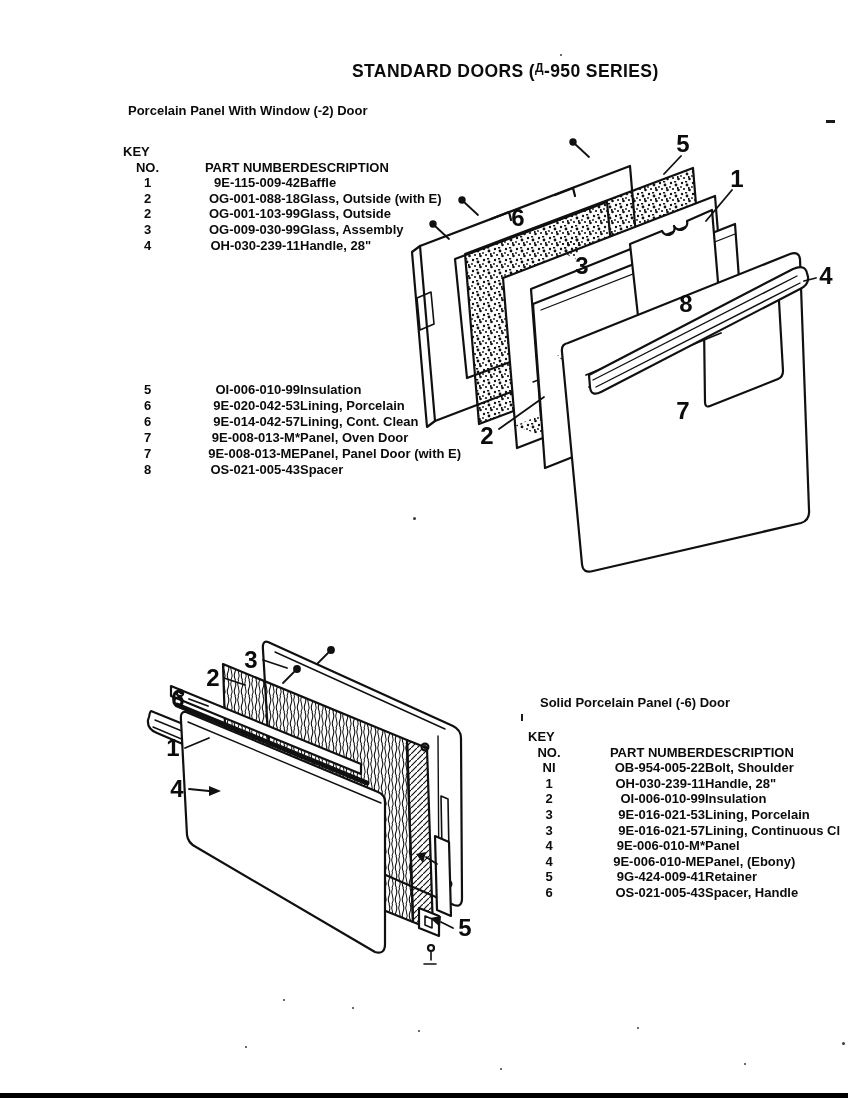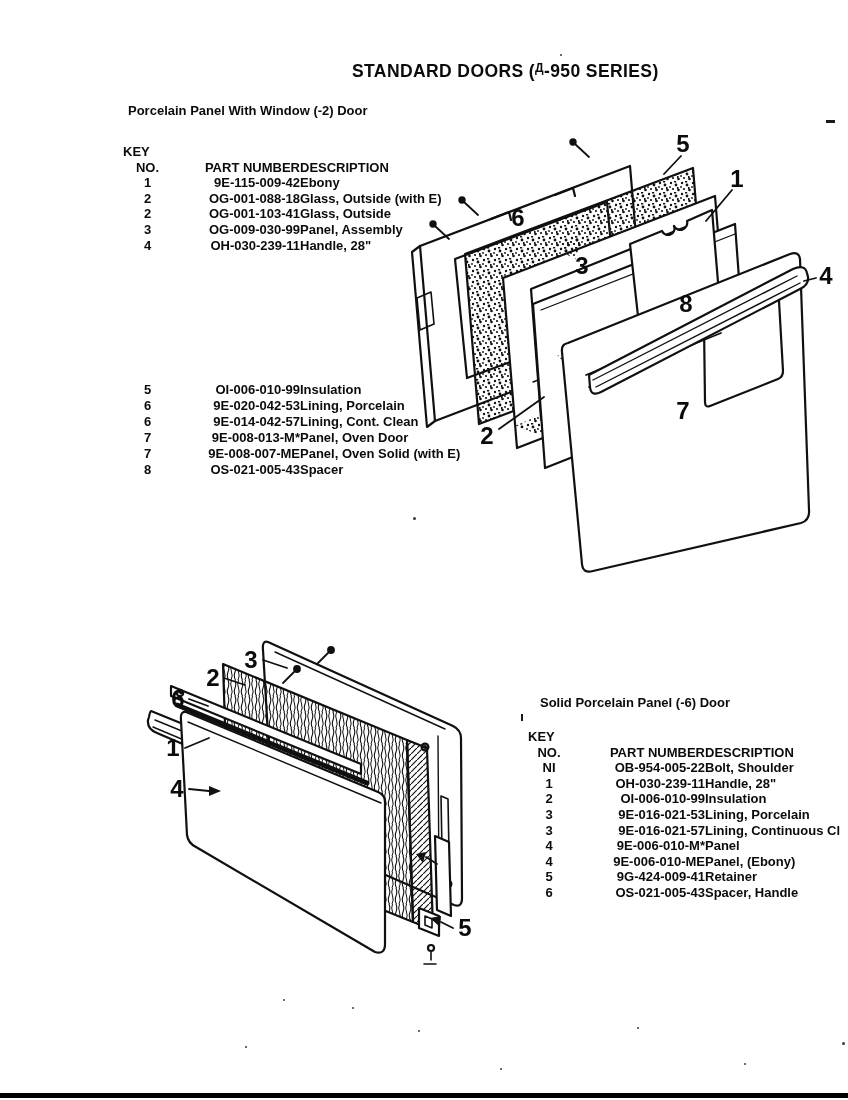--- a/index.html
+++ b/index.html
@@ -38,39 +38,39 @@
   <div class="thead">
     <span class="c-no hdr">NO.</span>
     <span class="c-part">PART NUMBER</span>
     <span class="c-desc">DESCRIPTION</span>
   </div>
   <div>
 
       <div class="trow">
         <span class="c-no">1</span>
         <span class="c-part">9E-115-009-42</span>
-        <span class="c-desc">Ebony</span>
+        <span class="c-desc">Baffle</span>
       </div>
 
       <div class="trow">
         <span class="c-no">2</span>
         <span class="c-part">OG-001-088-18</span>
         <span class="c-desc">Glass, Outside (with E)</span>
       </div>
 
       <div class="trow">
         <span class="c-no">2</span>
-        <span class="c-part">OG-001-103-41</span>
+        <span class="c-part">OG-001-103-99</span>
         <span class="c-desc">Glass, Outside</span>
       </div>
 
       <div class="trow">
         <span class="c-no">3</span>
         <span class="c-part">OG-009-030-99</span>
-        <span class="c-desc">Panel, Assembly</span>
+        <span class="c-desc">Glass, Assembly</span>
       </div>
 
       <div class="trow">
         <span class="c-no">4</span>
         <span class="c-part">OH-030-239-11</span>
         <span class="c-desc">Handle, 28"</span>
       </div>
     </div>
 </div>
 
@@ -96,22 +96,22 @@
       </div>
 
       <div class="trow">
         <span class="c-no">7</span>
         <span class="c-part">9E-008-013-M*</span>
         <span class="c-desc">Panel, Oven Door</span>
       </div>
 
       <div class="trow">
         <span class="c-no">7</span>
-        <span class="c-part">9E-008-007-ME</span>
-        <span class="c-desc">Panel, Oven Solid (with E)</span>
+        <span class="c-part">9E-008-013-ME</span>
+        <span class="c-desc">Panel, Panel Door (with E)</span>
       </div>
 
       <div class="trow">
         <span class="c-no">8</span>
         <span class="c-part">OS-021-005-43</span>
         <span class="c-desc">Spacer</span>
       </div>
     </div>
 </div>
 

